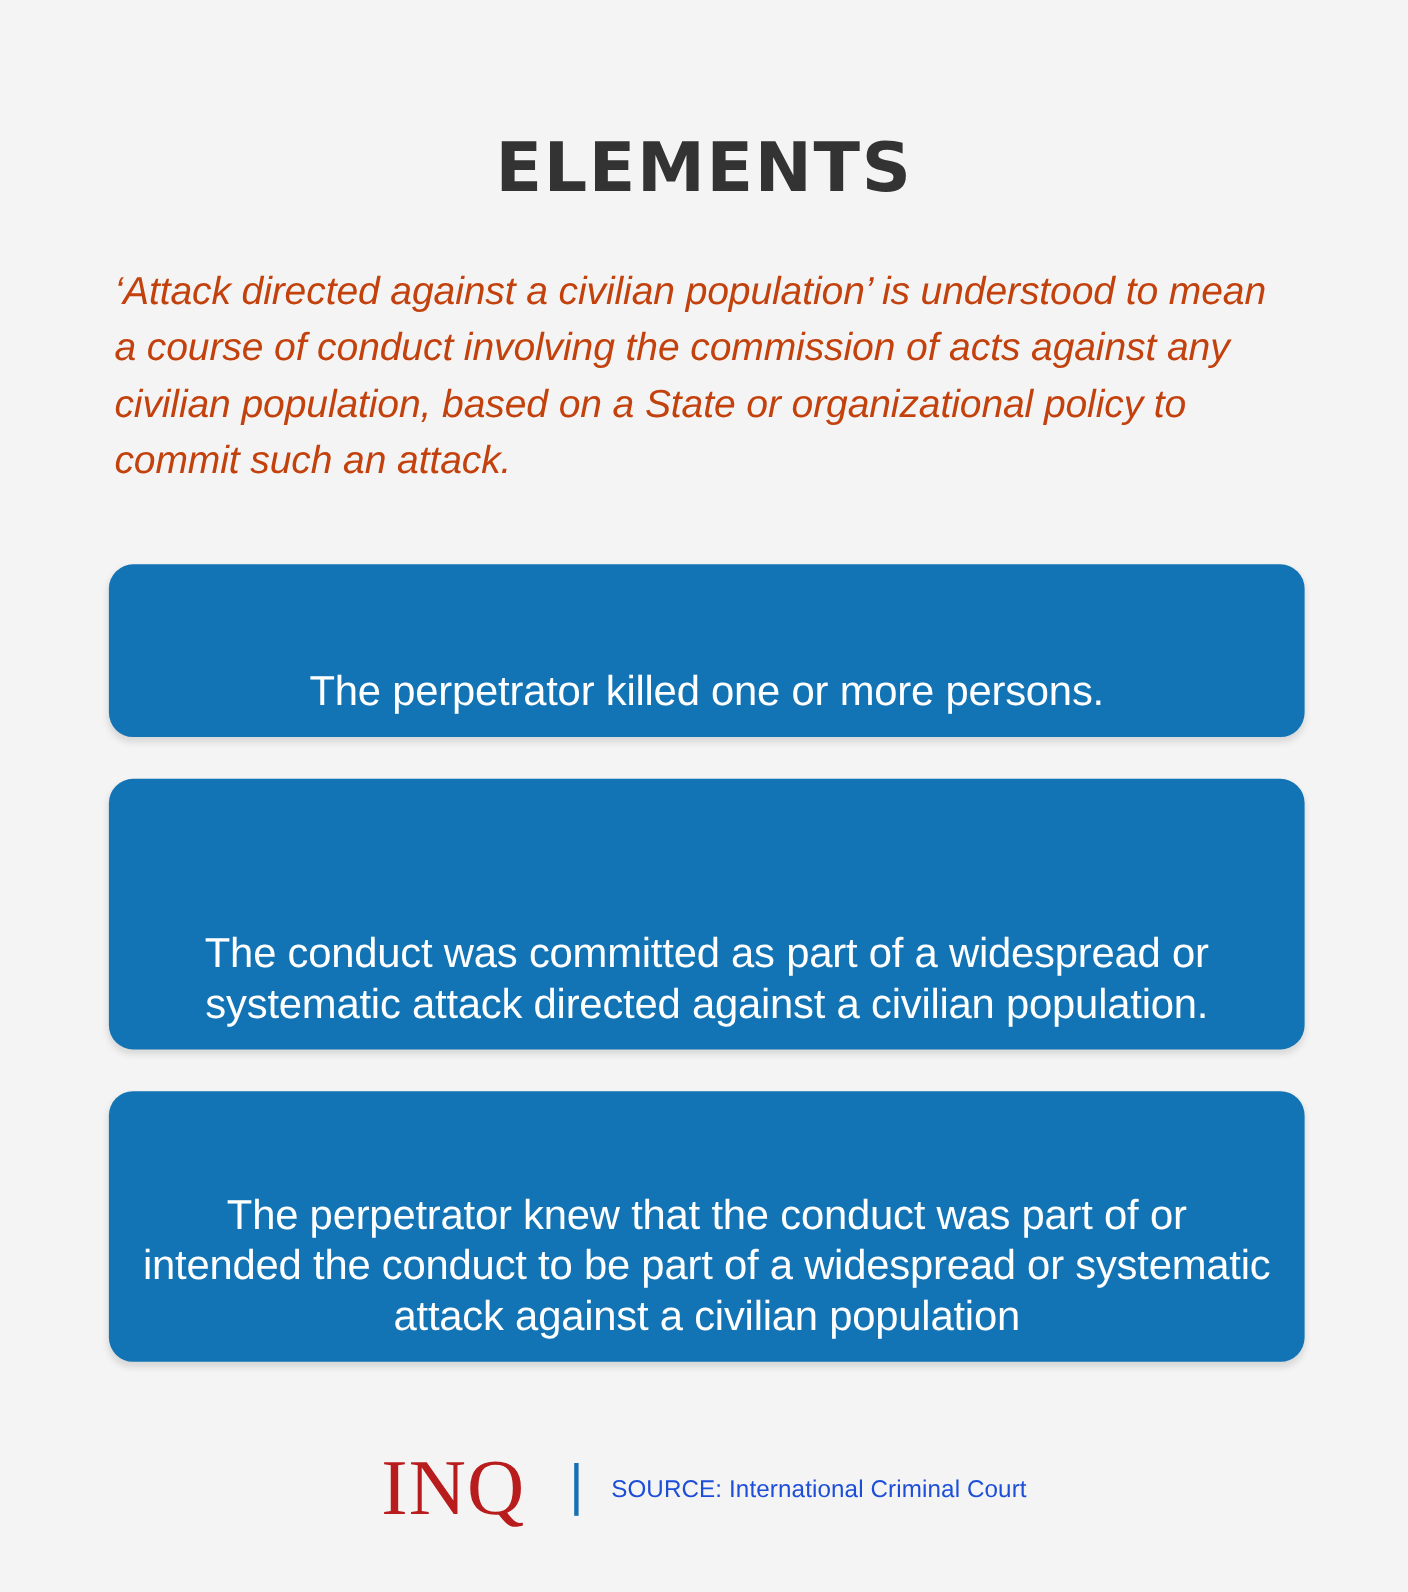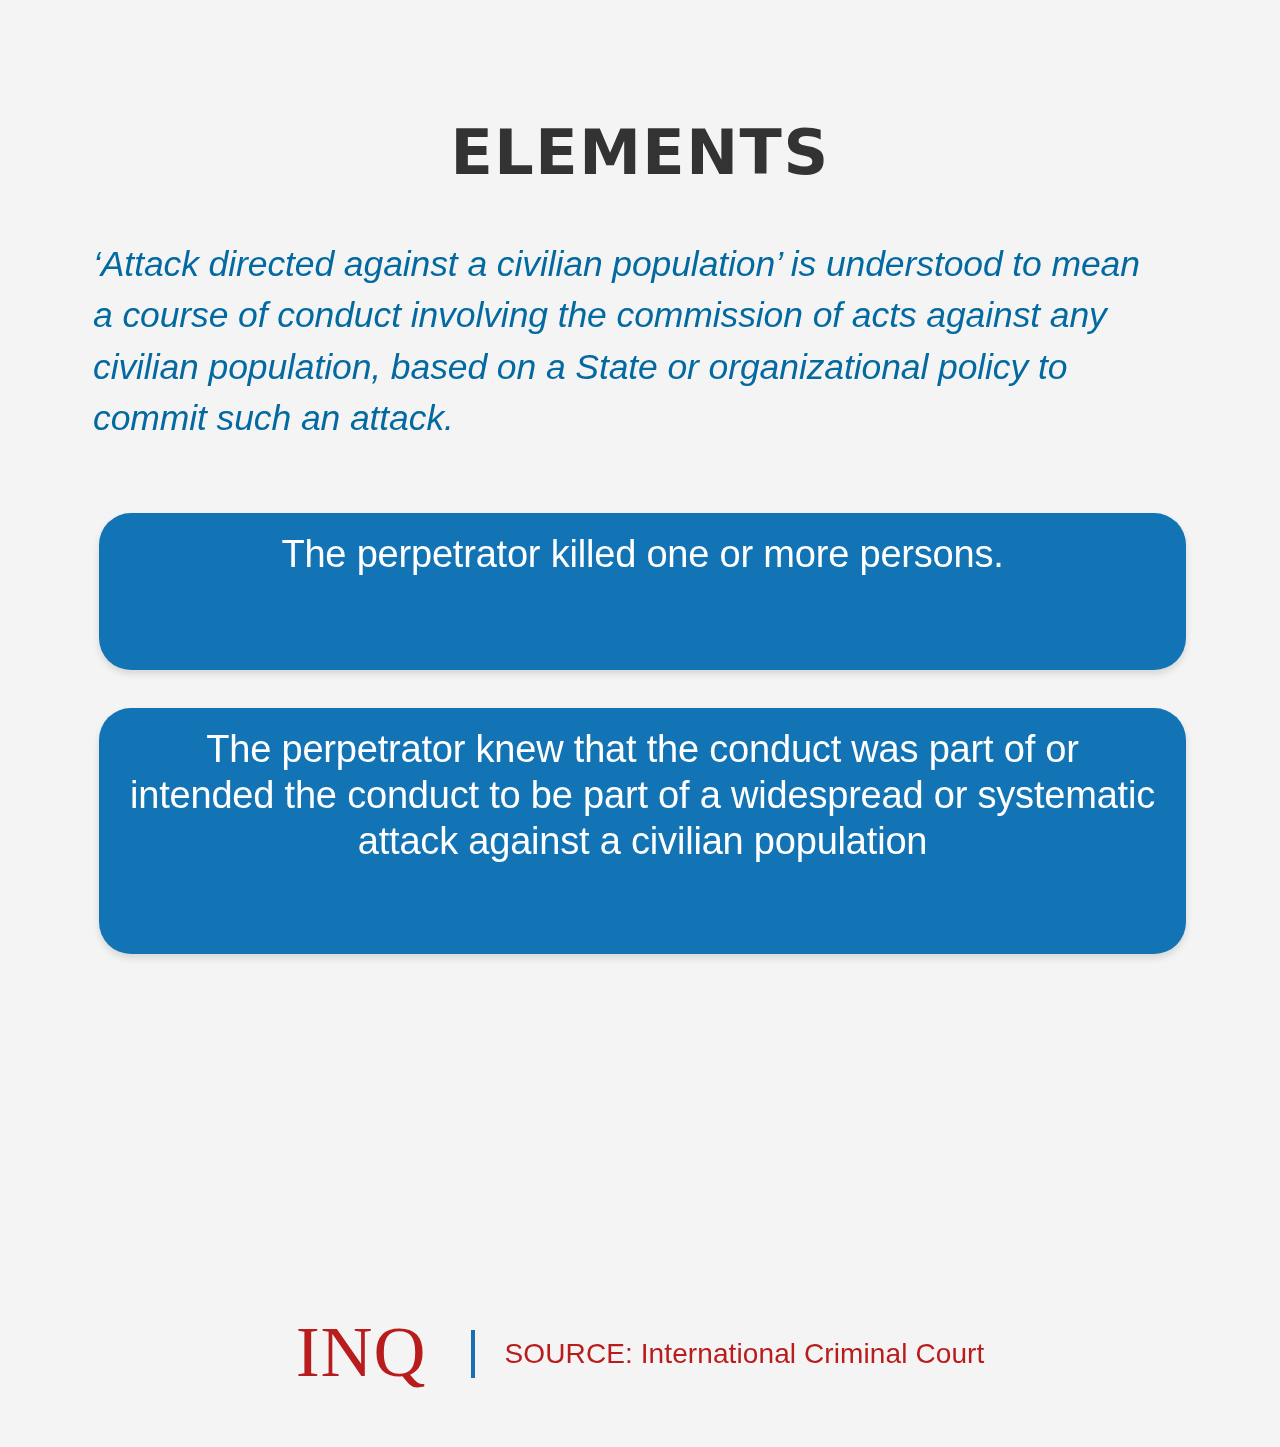--- a/index.html
+++ b/index.html
@@ -34,44 +34,44 @@
     font-weight: 700;
     letter-spacing: 1.5px;
     color: #333333;
     line-height: 1.05;
   }
 
   
   .intro {
     position: absolute;
     top: 203px;
-    left: 93px;
+    left: 104px;
     width: 1075px;
     font-family: "Liberation Sans", sans-serif;
     font-style: italic;
     font-size: 35.5px;
     line-height: 51.5px;
-    color: #0369a1;
+    color: #c2410c;
     letter-spacing: -0.1px;
   }
 
   
   .cards {
     position: absolute;
     top: 513px;
     left: 99px;
     width: 1087px;
   }
 
   .card {
     background: #1273b5;
-    border-radius: 32px;
+    border-radius: 22px;
     color: #ffffff;
     display: flex;
-    align-items: flex-start;
+    align-items: flex-end;
     justify-content: center;
     text-align: center;
     box-sizing: border-box;
     box-shadow: 0 4px 7px rgba(0, 0, 0, 0.12);
     padding: 18px 30px;
     margin-bottom: 38px;
   }
 
   .card-text {
     font-family: "Liberation Sans", sans-serif;
@@ -110,41 +110,44 @@
 
   .footer-divider {
     width: 4px;
     height: 48px;
     background: #1a6fb0;
     margin: 0 30px 0 44px;
   }
 
   .source {
     font-family: "Liberation Sans", sans-serif;
-    font-size: 28px;
-    color: #b91c1c;
+    font-size: 22px;
+    color: #1d4ed8;
     letter-spacing: 0.1px;
     white-space: nowrap;
   }
 </style>
 </head>
 <body>
 
 <div class="page">
 
   <h1 class="title">ELEMENTS</h1>
 
   <p class="intro">‘Attack directed against a civilian population’ is understood to mean a course of conduct involving the commission of acts against any civilian population, based on a State or organizational policy to commit such an attack.</p>
 
   <div class="cards">
 
     <div class="card card-1">
       <span class="card-text">The perpetrator killed one or more persons.</span>
     </div>
 
+    <div class="card card-2">
+      <span class="card-text">The conduct was committed as part of a widespread or systematic attack directed against a civilian population.</span>
+    </div>
 
     <div class="card card-3">
       <span class="card-text">The perpetrator knew that the conduct was part of or intended the conduct to be part of a widespread or systematic attack against a civilian population</span>
     </div>
 
   </div>
 
   <div class="footer">
     <span class="logo">INQ</span>
     <span class="footer-divider"></span>

